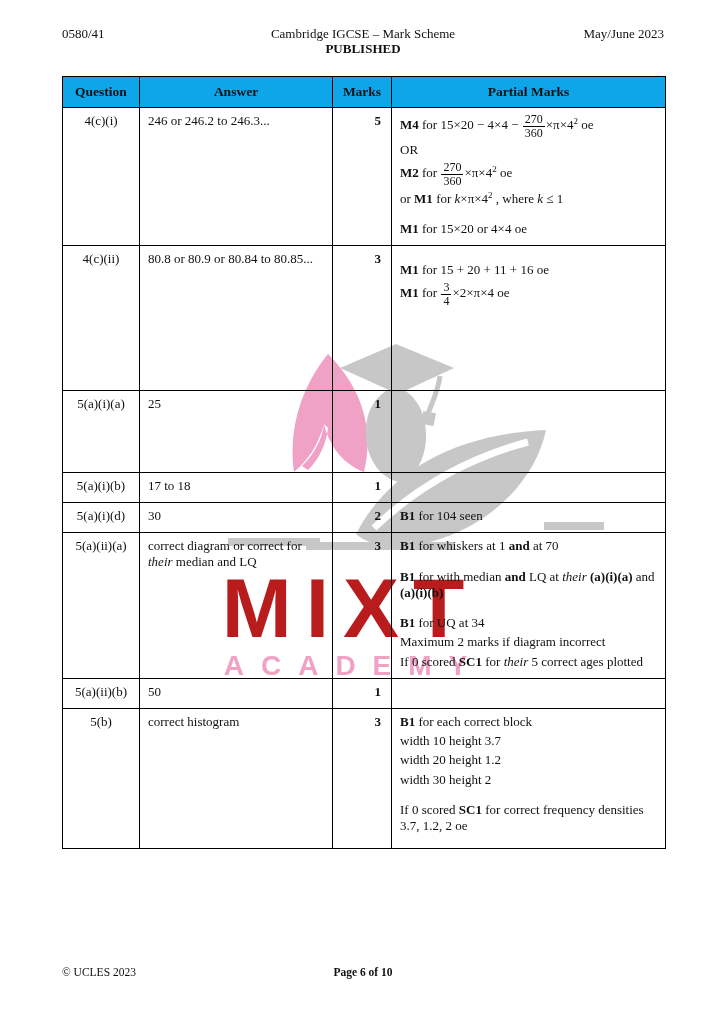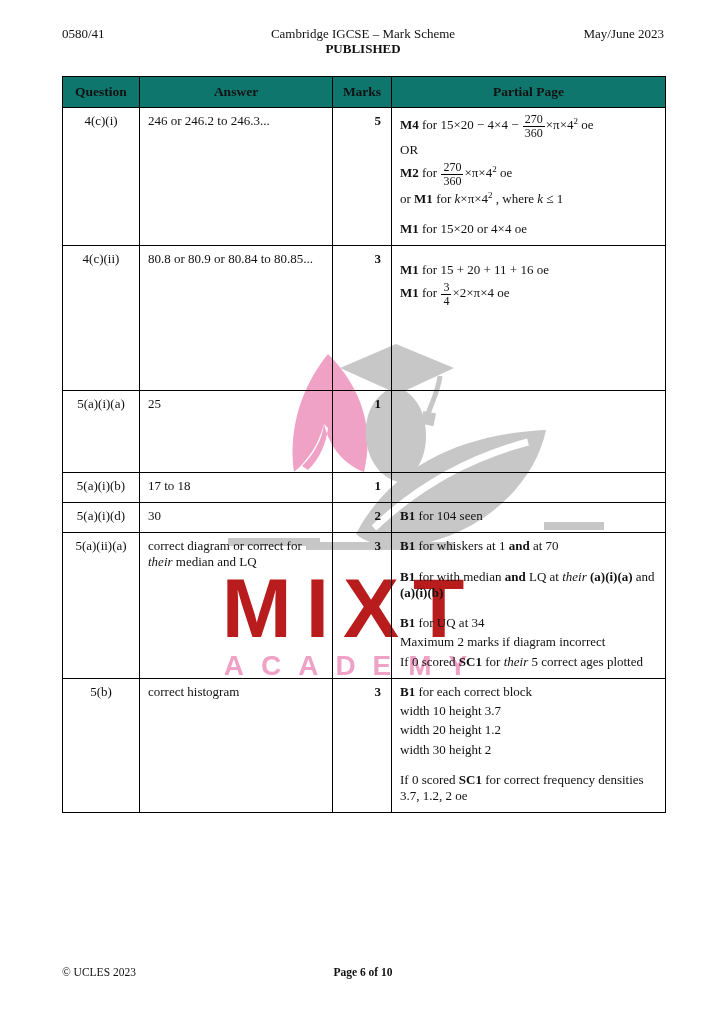--- a/index.html
+++ b/index.html
@@ -29,21 +29,21 @@
   }
   
   table.ms{
     position:absolute;left:62px;top:76px;width:603px;z-index:1;
     border-collapse:collapse;table-layout:fixed;background:transparent;
     font-size:13px;
   }
   table.ms th,table.ms td{border:1px solid #000;vertical-align:top;}
   table.ms{border:1.5px solid #000;}
   table.ms th{
-    background:#0f766e;font-weight:bold;text-align:center;
+    background:#0ea5e9;font-weight:bold;text-align:center;
     height:28px;vertical-align:middle;font-size:13.5px;
   }
   td.cell-q{text-align:center;padding:5px 4px;}
   td.cell-a{text-align:left;padding:5px 8px;}
   td.cell-m{text-align:right;font-weight:bold;padding:5px 10px 5px 4px;}
   td.cell-p{text-align:left;padding:5px 8px;line-height:1.25;}
   tbody tr:nth-child(1){height:57px;}
   tbody tr:nth-child(2){height:145px;}
   tbody tr:nth-child(3){height:82px;}
   tbody tr:nth-child(4){height:30px;}
@@ -102,21 +102,21 @@
     <col style="width:77px">
       <col style="width:193px">
       <col style="width:59px">
       <col style="width:274px">
   </colgroup>
   <thead>
     <tr>
       <th>Question</th>
       <th>Answer</th>
       <th>Marks</th>
-      <th>Partial Page</th>
+      <th>Partial Marks</th>
     </tr>
   </thead>
   <tbody>
       <tr>
         <td class="cell-q">4(c)(i)</td>
         <td class="cell-a">246 or 246.2 to 246.3...</td>
         <td class="cell-m">5</td>
         <td class="cell-p">
           <div class="pm-line"><b>M4</b> for 15×20 − 4×4 − <span class="frac"><span class="num">270</span><span class="den">360</span></span>×π×4<sup>2</sup> oe</div>
           <div class="pm-line">OR</div>
@@ -164,20 +164,26 @@
           <div class="pm-line"><b>B1</b> for whiskers at 1 <b>and</b> at 70</div>
           <div class="pm-blank"></div>
           <div class="pm-line"><b>B1</b> for with median <b>and</b> LQ at <i>their</i> <b>(a)(i)(a)</b> and <b>(a)(i)(b)</b></div>
           <div class="pm-blank"></div>
           <div class="pm-line"><b>B1</b> for UQ at 34</div>
           <div class="pm-line">Maximum 2 marks if diagram incorrect</div>
           <div class="pm-line">If 0 scored <b>SC1</b> for <i>their</i> 5 correct ages plotted</div>
         </td>
       </tr>
       <tr>
+        <td class="cell-q">5(a)(ii)(b)</td>
+        <td class="cell-a">50</td>
+        <td class="cell-m">1</td>
+        <td class="cell-p"></td>
+      </tr>
+      <tr>
         <td class="cell-q">5(b)</td>
         <td class="cell-a">correct histogram</td>
         <td class="cell-m">3</td>
         <td class="cell-p">
           <div class="pm-line"><b>B1</b> for each correct block</div>
           <div class="pm-line">width 10 height 3.7</div>
           <div class="pm-line">width 20 height 1.2</div>
           <div class="pm-line">width 30 height 2</div>
           <div class="pm-blank"></div>
           <div class="pm-line">If 0 scored <b>SC1</b> for correct frequency densities 3.7, 1.2, 2 oe</div>

